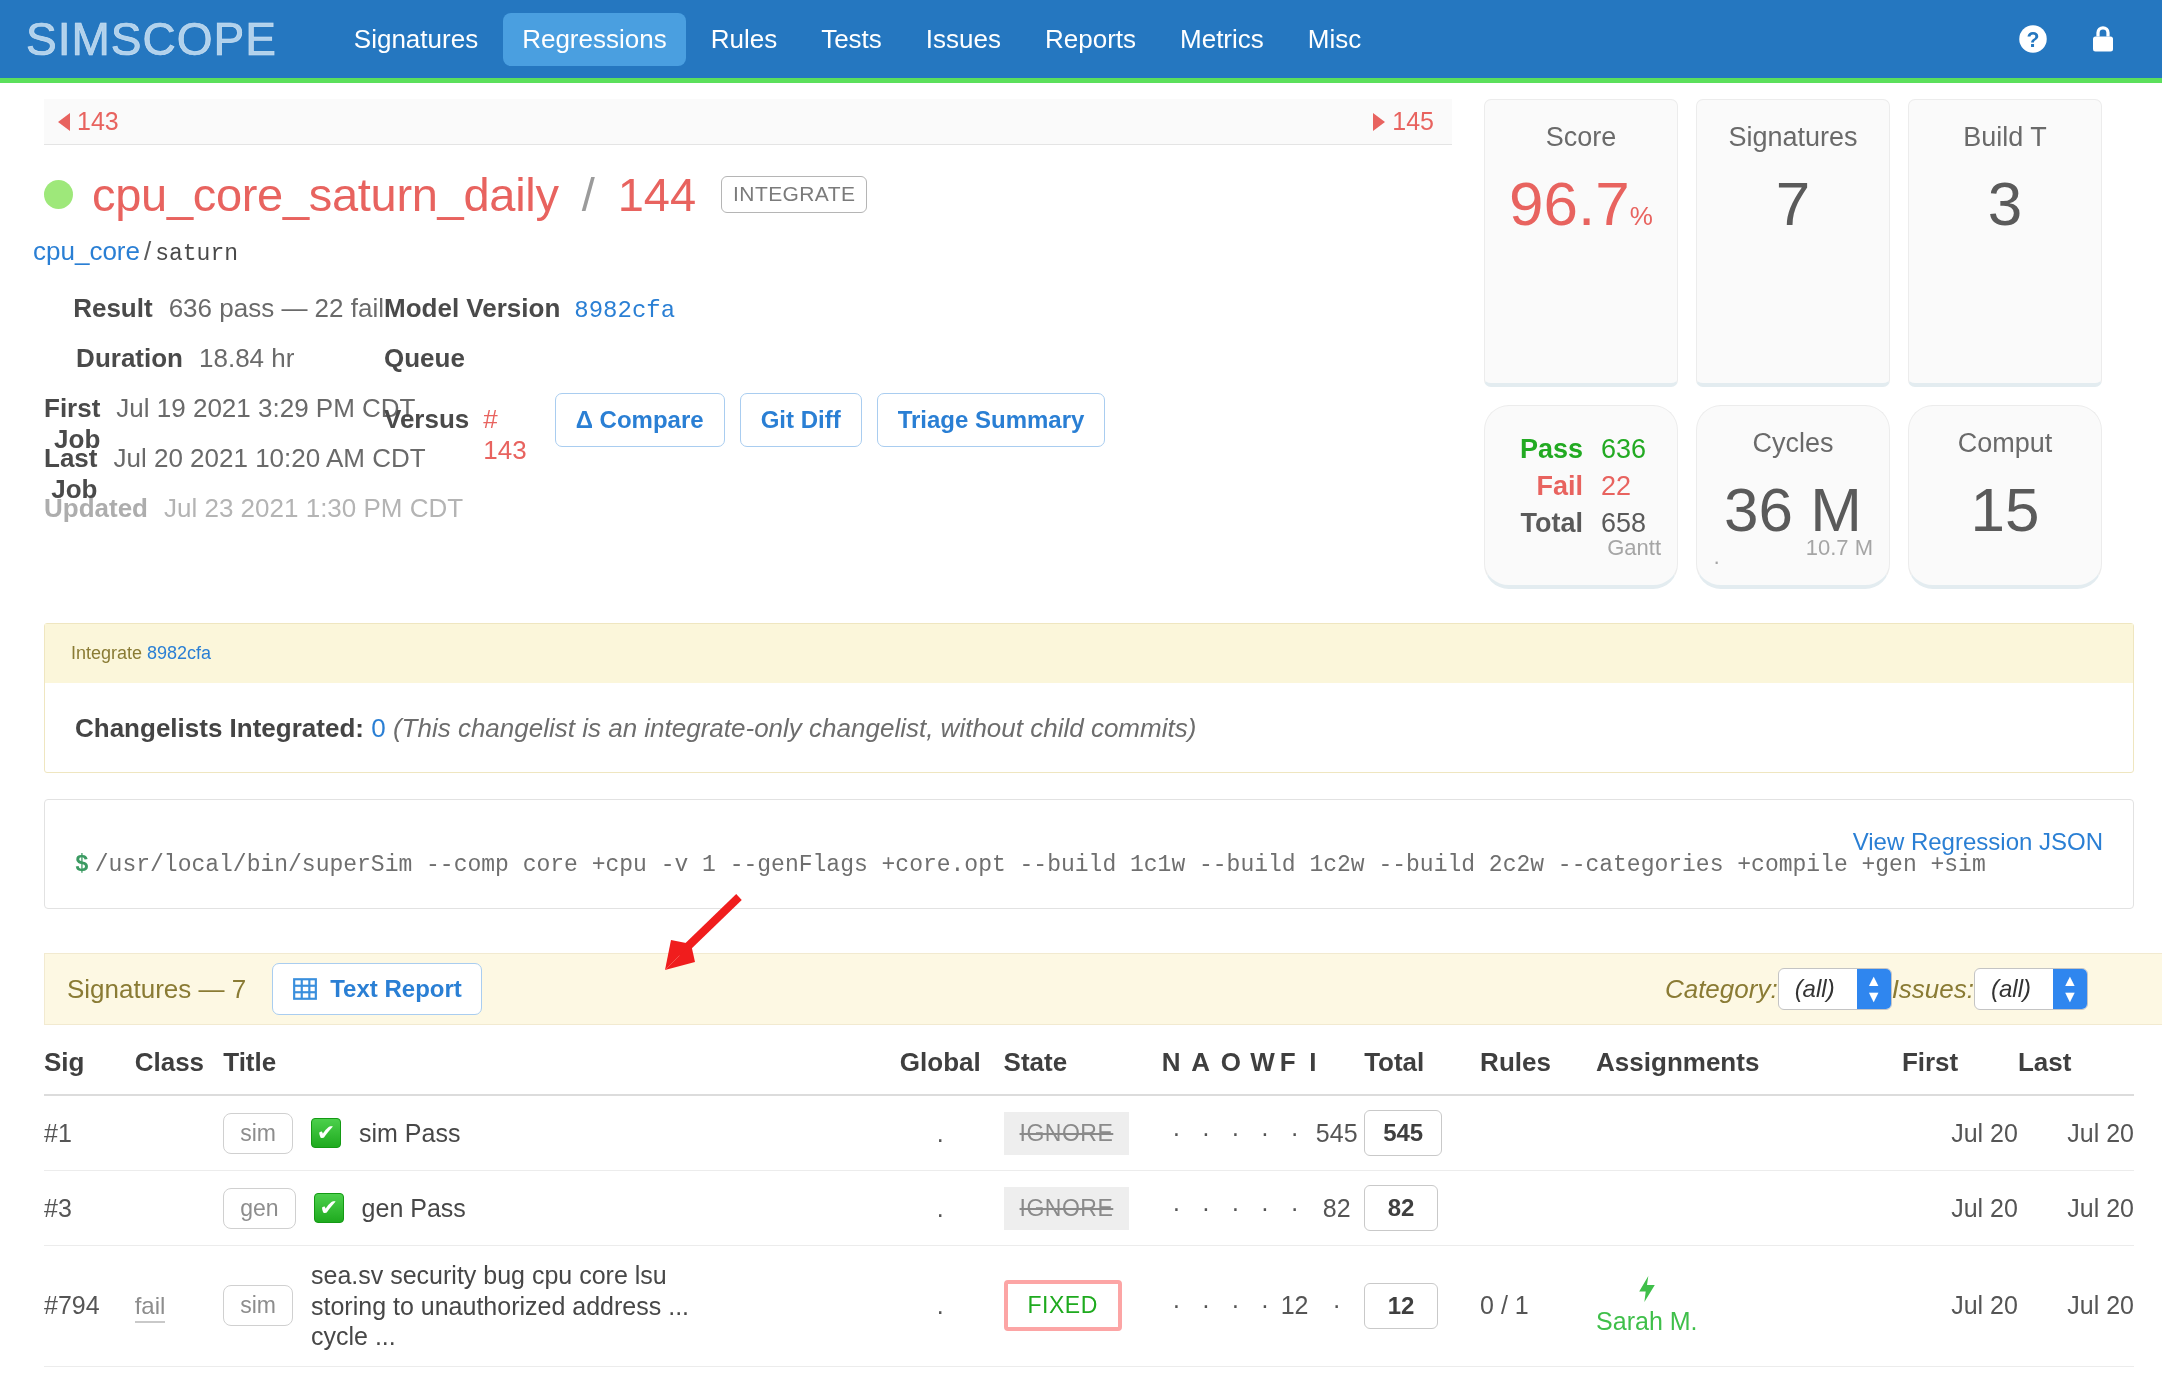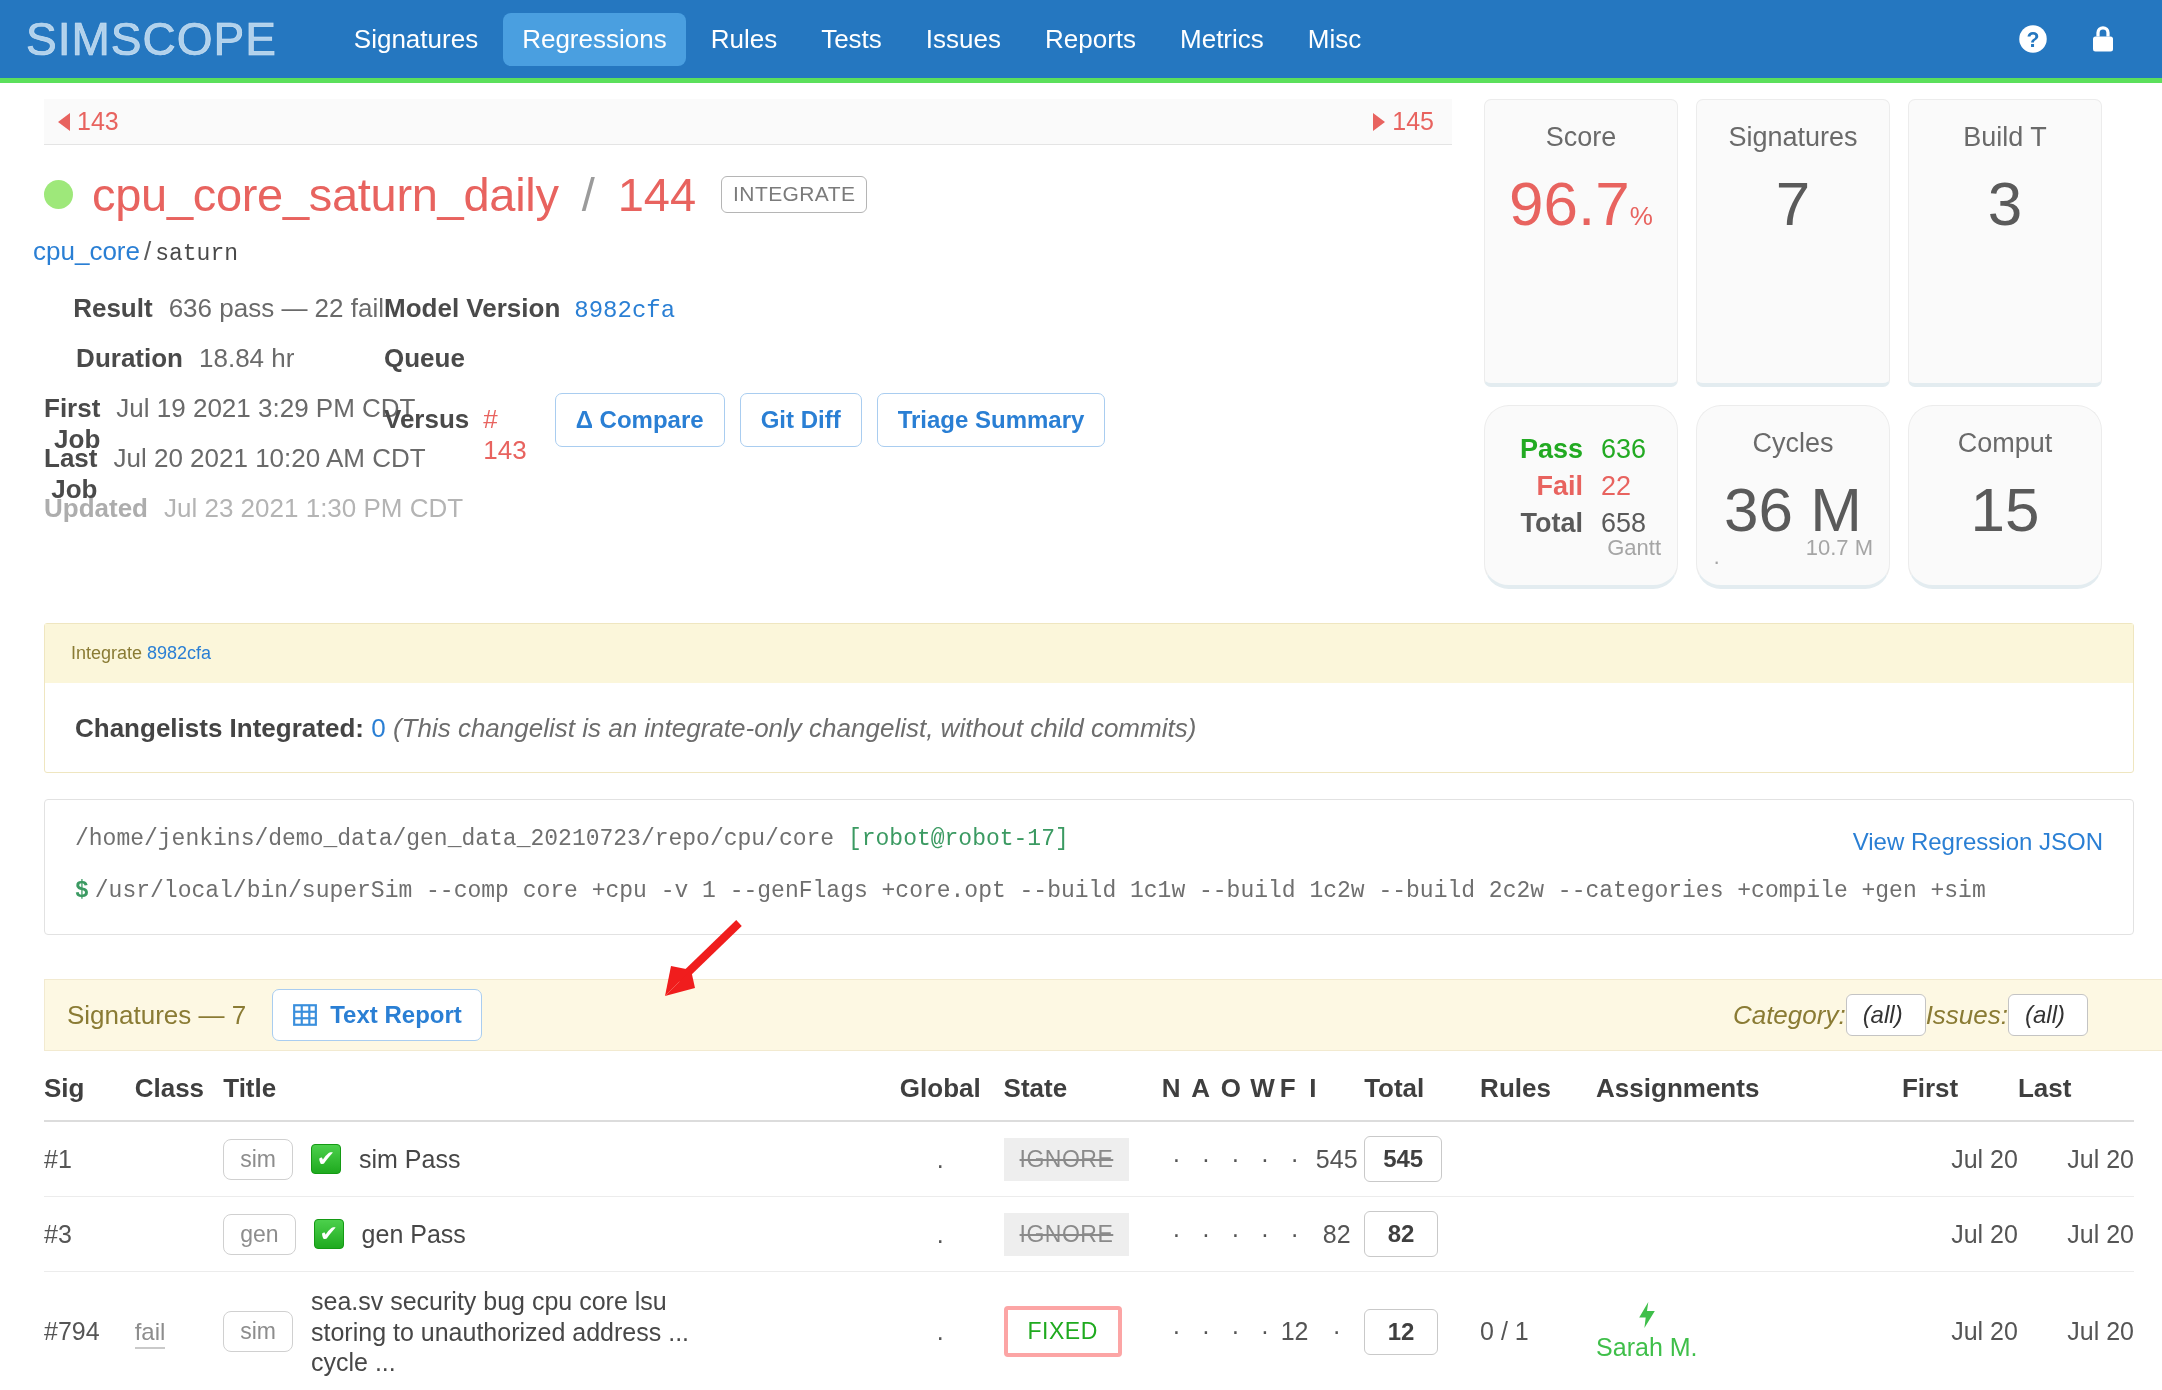--- a/index.html
+++ b/index.html
@@ -217,21 +217,21 @@
     display: inline-flex;
     align-items: center;
     gap: 12px;
     font-family: "Liberation Sans", sans-serif;
   }
   .filters { margin-left: auto; display: flex; align-items: center; gap: 0; padding-right: 60px; font-style: italic; }
   .filter-label { font-size: 26px; color: #8a7b34; }
   .sel {
     display: inline-flex; align-items: stretch;
     border: 1px solid #c4c4c4; border-radius: 6px; overflow: hidden;
-    background: #fff; height: 42px; cursor: pointer; flex-direction: column;
+    background: #fff; height: 42px; cursor: pointer;
   }
   .sel-val { font-size: 24px; color: #333; padding: 6px 22px 6px 16px; display: flex; align-items: center; }
   .sel-arrow { width: 34px; background: #2f86ef; display: flex; align-items: center; justify-content: center; color: #fff; font-size: 16px; line-height: 1; flex-direction: column; }
 
   
   .red-arrow { position: absolute; left: 612px; top: -62px; width: 90px; height: 80px; pointer-events: none; }
 
   
   table.sigs { margin-left: 44px; border-collapse: collapse; width: 2090px; margin-top: 22px; }
   table.sigs th {
@@ -478,24 +478,20 @@
   </div>
   <div class="integrate-body">
     <b>Changelists Integrated:</b>
     <span class="cl-zero">0</span>
     <span class="cl-note">(This changelist is an integrate-only changelist, without child commits)</span>
   </div>
 </div>
 
 <div class="cmd-panel">
   <div class="json-link">View Regression JSON</div>
-  <div class="cmd-path">
-    <span>/home/jenkins/demo_data/gen_data_20210723/repo/cpu/core</span>
-    <span class="cmd-host">[robot@robot-17]</span>
-  </div>
   <div class="cmd-line">
     <span class="cmd-dollar">$</span><span>/usr/local/bin/superSim --comp core +cpu -v 1 --genFlags +core.opt --build 1c1w --build 1c2w --build 2c2w --categories +compile +gen +sim</span>
   </div>
 </div>
 
 <div class="sig-bar">
   <svg class="red-arrow" viewBox="0 0 90 80">
     <line x1="82" y1="5" x2="22" y2="63" stroke="#f01d1d" stroke-width="8"></line>
     <polygon points="8,78 34,52 14,48" fill="#f01d1d"></polygon>
     <polygon points="8,78 34,52 38,70" fill="#f01d1d"></polygon>

